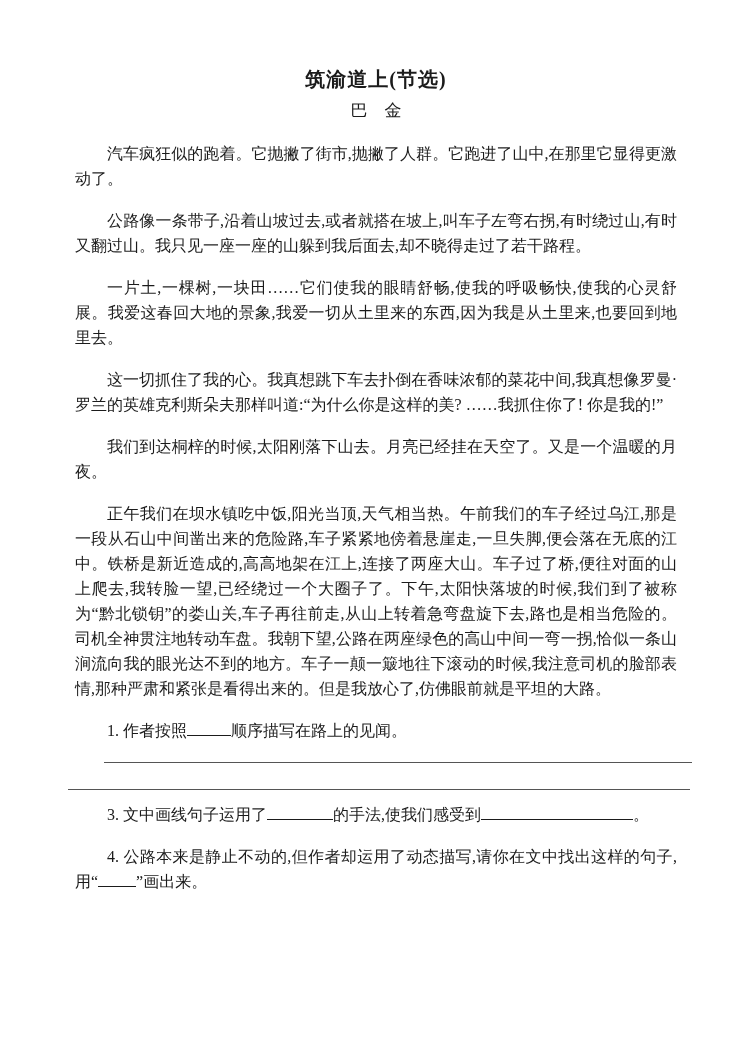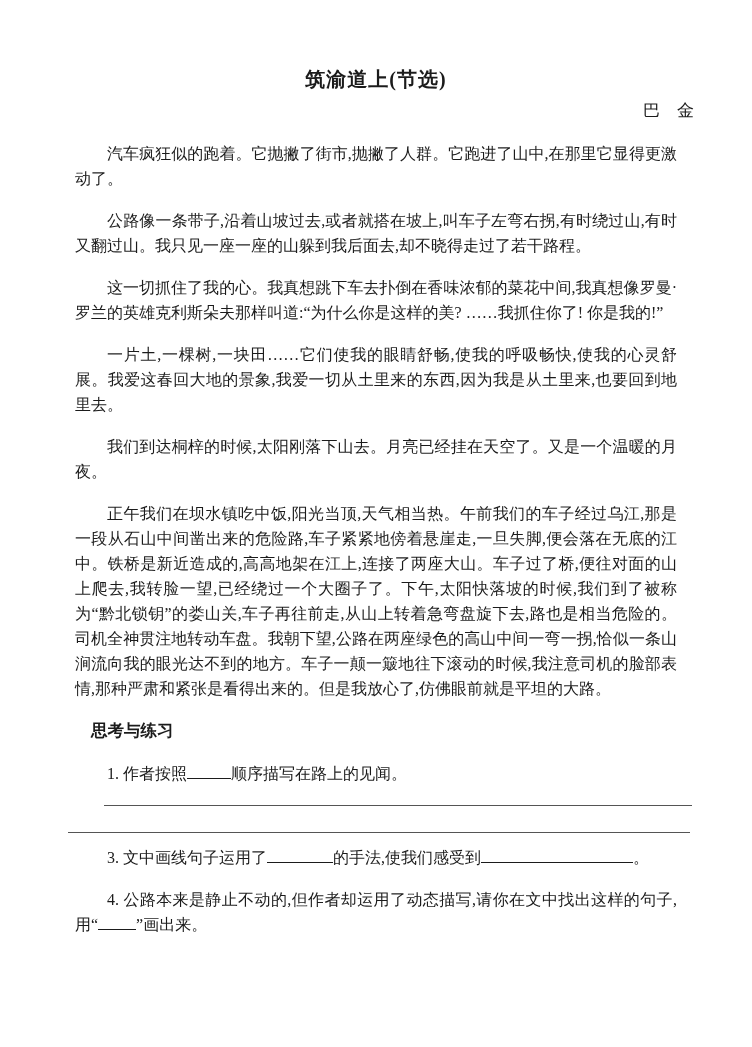--- a/index.html
+++ b/index.html
@@ -17,21 +17,21 @@
   .title {
     margin: 0;
     text-align: center;
     font-size: 20px;
     font-weight: bold;
     line-height: 30px;
     letter-spacing: 1px;
   }
   .author {
     margin: 4px 0 10px 0;
-    text-align: right;
+    text-align: center;
     font-size: 17px;
     line-height: 26px;
   }
   .body-text p, .q {
     margin: 17px;
     font-size: 16px;
     line-height: 25px;
     text-align: justify;
     text-indent: 2em;
   }
@@ -68,28 +68,27 @@
 <body>
 
 <div class="page">
 
   <h1 class="title">筑渝道上(节选)</h1>
   <div class="author">巴　金</div>
 
   <div class="body-text">
     <p>汽车疯狂似的跑着。它抛撇了街市,抛撇了人群。它跑进了山中,在那里它显得更激动了。</p>
     <p>公路像一条带子,沿着山坡过去,或者就搭在坡上,叫车子左弯右拐,有时绕过山,有时又翻过山。我只见一座一座的山躲到我后面去,却不晓得走过了若干路程。</p>
+    <p>一片土,一棵树,一块田……它们使我的眼睛舒畅,使我的呼吸畅快,使我的心灵舒展。我爱这春回大地的景象,我爱一切从土里来的东西,因为我是从土里来,也要回到地里去。</p>
     <p>这一切抓住了我的心。我真想跳下车去扑倒在香味浓郁的菜花中间,我真想像罗曼·罗兰的英雄克利斯朵夫那样叫道:“为什么你是这样的美? ……我抓住你了! 你是我的!”</p>
-    <p>一片土,一棵树,一块田……它们使我的眼睛舒畅,使我的呼吸畅快,使我的心灵舒展。我爱这春回大地的景象,我爱一切从土里来的东西,因为我是从土里来,也要回到地里去。</p>
     <p>我们到达桐梓的时候,太阳刚落下山去。月亮已经挂在天空了。又是一个温暖的月夜。</p>
     <p>正午我们在坝水镇吃中饭,阳光当顶,天气相当热。午前我们的车子经过乌江,那是一段从石山中间凿出来的危险路,车子紧紧地傍着悬崖走,一旦失脚,便会落在无底的江中。铁桥是新近造成的,高高地架在江上,连接了两座大山。车子过了桥,便往对面的山上爬去,我转脸一望,已经绕过一个大圈子了。下午,太阳快落坡的时候,我们到了被称为“黔北锁钥”的娄山关,车子再往前走,从山上转着急弯盘旋下去,路也是相当危险的。司机全神贯注地转动车盘。我朝下望,公路在两座绿色的高山中间一弯一拐,恰似一条山涧流向我的眼光达不到的地方。车子一颠一簸地往下滚动的时候,我注意司机的脸部表情,那种严肃和紧张是看得出来的。但是我放心了,仿佛眼前就是平坦的大路。</p>
   </div>
 
   <div>
-    <h2 class="ex-heading">思考与练习</h2>
 
     <p class="q"><span>1. 作者按照</span><span class="blank b-sm"></span><span>顺序描写在路上的见闻。</span></p>
 
 
     <div class="ansline l1"></div>
     <div class="ansline l2"></div>
 
     <p class="q q3"><span>3. 文中画线句子运用了</span><span class="blank b-md"></span><span>的手法,使我们感受到</span><span class="blank b-lg"></span><span>。</span></p>
 
     <p class="q"><span>4. 公路本来是静止不动的,但作者却运用了动态描写,请你在文中找出这样的句子,用“</span><span class="blank b-q4"></span><span>”画出来。</span></p>

